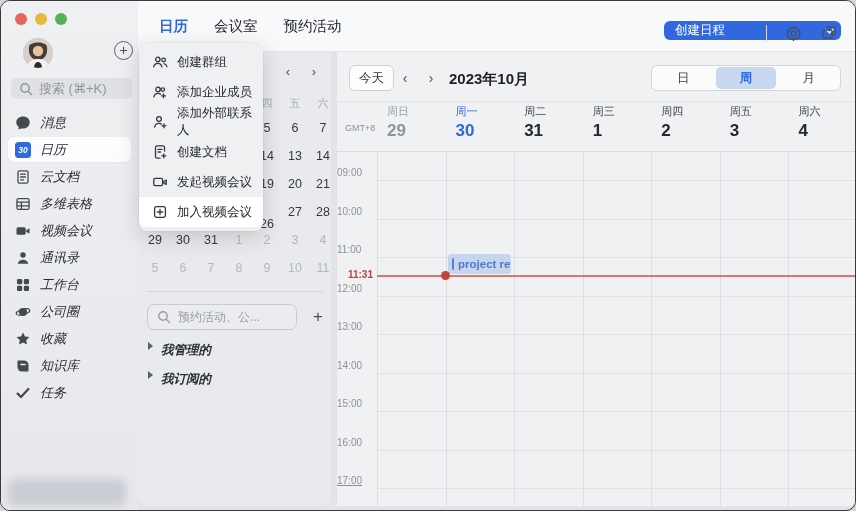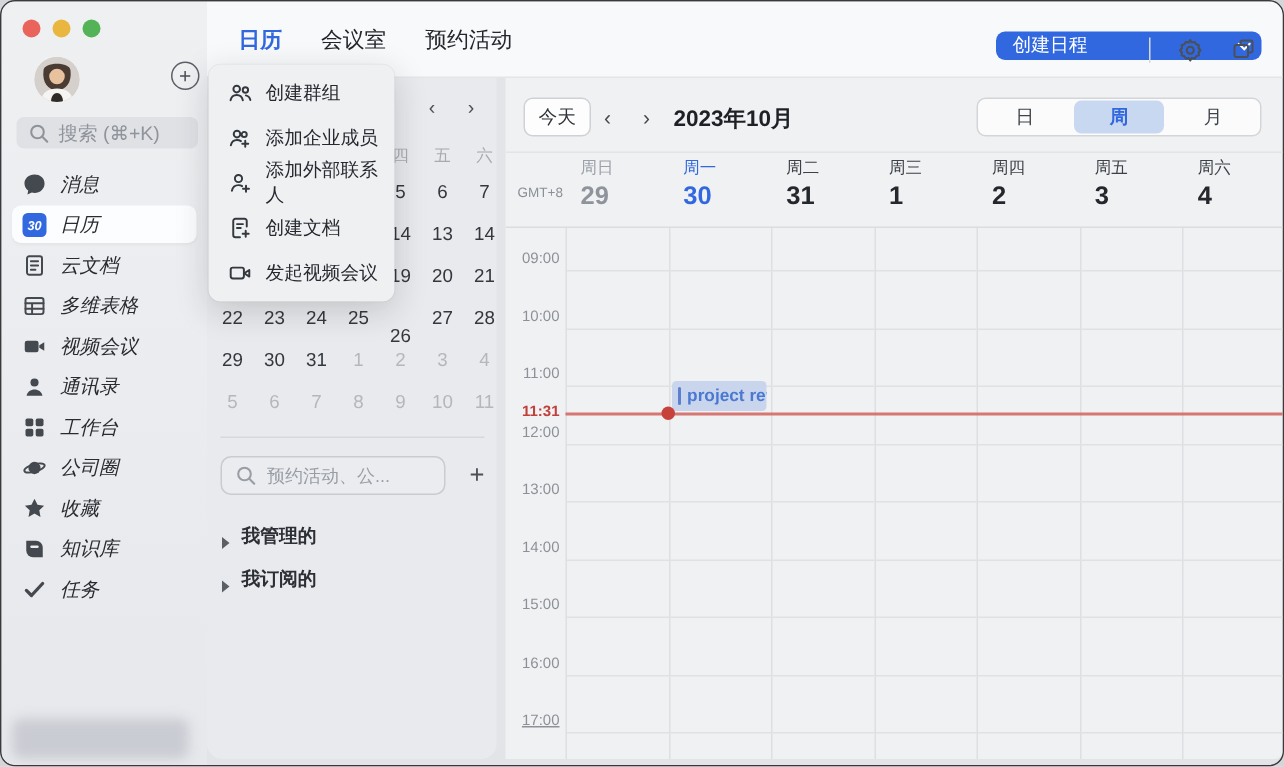--- a/index.html
+++ b/index.html
@@ -33,41 +33,41 @@
   .top-icon{position:absolute;top:22px;width:20px;height:20px;color:#4b4f56;display:flex;align-items:center;justify-content:center;cursor:pointer;}
   
   .panel{position:absolute;left:137px;top:51px;width:193px;height:454px;background:#e9eaed;border-radius:0 0 10px 10px;}
   .mc-arrow{position:absolute;top:11px;width:18px;height:18px;color:#4c5057;font-size:13px;line-height:18px;text-align:center;cursor:pointer;}
   .mc-cell{position:absolute;width:28px;text-align:center;font-size:12.5px;color:#34383e;cursor:pointer;}
   .mc-cell.hdr{font-size:11px;color:#a7abb1;cursor:default;}
   .mc-cell.muted{color:#b4b7bc;}
   .mc-div{position:absolute;left:9px;width:176px;height:1px;background:#d7d8db;top:239px;}
   .mc-search{position:absolute;left:9px;top:252px;width:150px;height:26px;border:1px solid #c9cbcf;border-radius:7px;display:flex;align-items:center;gap:6px;padding:0 8px;box-sizing:border-box;color:#999ea6;font-size:12px;background:rgba(255,255,255,.12);}
   .mc-plus{position:absolute;left:167px;top:252px;width:26px;height:26px;color:#4c5056;font-size:17px;line-height:25px;text-align:center;cursor:pointer;}
-  .pn-sec{position:absolute;left:10px;height:24px;display:flex;align-items:flex-end;gap:8px;font-size:12.5px;font-weight:600;color:#2c2f35;cursor:pointer;}
+  .pn-sec{position:absolute;left:10px;height:24px;display:flex;align-items:flex-start;gap:8px;font-size:12.5px;font-weight:600;color:#2c2f35;cursor:pointer;font-style:italic;}
   .tri{width:0;height:0;border-left:5px solid #5b5f66;border-top:4px solid transparent;border-bottom:4px solid transparent;}
   
   .main{position:absolute;left:336px;top:51px;width:520px;height:454px;background:#f0f1f3;border-radius:0 0 8px 0;overflow:hidden;}
   .today-btn{position:absolute;left:12px;top:13px;height:26px;padding:0 9px;background:#fdfdfe;border:1px solid #cfd1d5;border-radius:6px;font-size:12.5px;color:#2e3238;display:flex;align-items:center;box-sizing:border-box;cursor:pointer;}
   .nav-chev{position:absolute;top:16px;width:20px;height:20px;color:#44484e;font-size:14px;line-height:20px;text-align:center;cursor:pointer;}
   .month-title{position:absolute;left:112px;top:18px;font-size:15px;font-weight:bold;color:#1d2025;}
   .seg{position:absolute;left:314px;top:13px;width:190px;height:26px;background:#fbfbfc;border:1px solid #d4d5d8;border-radius:6px;display:flex;box-sizing:border-box;overflow:hidden;}
   .seg-cell{flex:1;display:flex;align-items:center;justify-content:center;font-size:12.5px;color:#3f444b;cursor:pointer;border-radius:5px;margin:1px;}
   .seg-cell.active{background:#c9d8f1;color:var(--accent);font-weight:600;}
   .hairline{position:absolute;left:0;width:520px;height:1px;background:#e3e4e6;}
   .gmt{position:absolute;left:8px;top:71px;font-size:9px;color:#8b9097;}
   .day-col-hdr{position:absolute;top:52px;cursor:pointer;}
   .day-w{font-size:11px;color:#3c4147;display:block;}
   .day-d{font-size:17px;font-weight:600;color:#24272c;display:block;margin-top:2px;}
   .day-col-hdr.muted .day-w{color:#9ba0a8;}
   .day-col-hdr.muted .day-d{color:#8f949c;font-weight:600;}
   .day-col-hdr.today .day-w,.day-col-hdr.today .day-d{color:var(--accent);}
   .vline{position:absolute;top:99px;bottom:0;width:1px;background:#dedfe2;}
   .hline{position:absolute;left:40px;right:0;height:1px;background:#e0e1e3;}
-  .hour-lbl{position:absolute;left:0;width:36px;text-align:right;font-size:10px;color:#8d9197;}
+  .hour-lbl{position:absolute;left:0;width:36px;text-align:left;font-size:10px;color:#8d9197;}
   .now-line{position:absolute;left:40px;right:0;height:1.5px;background:var(--now-red);opacity:.85;}
   .now-dot{position:absolute;width:9px;height:9px;border-radius:50%;background:#c8423c;}
   .now-lbl{position:absolute;left:0;width:36px;text-align:right;font-size:10px;font-weight:bold;color:#c2403c;}
   .event{position:absolute;background:var(--event-bg);border-radius:3px;display:flex;align-items:center;gap:4px;padding:0 4px;box-sizing:border-box;cursor:pointer;overflow:hidden;}
   .event .bar{width:2.5px;height:12px;background:#5c7fd0;border-radius:2px;flex:0 0 2.5px;}
   .event .etitle{font-size:11.5px;font-weight:600;color:var(--event-text);white-space:nowrap;}
   
   .menu{position:absolute;left:138px;top:42px;width:124px;background:#eff0f2;border-radius:8px;box-shadow:0 6px 22px rgba(31,35,41,.18),0 0 0 0.5px rgba(0,0,0,.06);padding:4px 0;z-index:50;}
   .menu-item{height:30px;display:flex;align-items:center;gap:9px;padding-left:13px;font-size:12.5px;color:#26292f;cursor:pointer;}
   .menu-item .ic{color:#33373e;}
@@ -432,15 +432,24 @@
       </div>
       <div class="menu-item">
         <span class="ic">
           <svg viewBox="0 0 16 16" fill="none" stroke="currentColor" stroke-width="1.3" stroke-linecap="round" stroke-linejoin="round">
             <rect x="1.8" y="4.4" width="8.8" height="7.2" rx="1.4"></rect>
             <path d="M10.8 8.2l3.4-2.2v4.4z"></path>
           </svg>
         </span>
         <span>发起视频会议</span>
       </div>
+      <div class="menu-item hl">
+        <span class="ic">
+          <svg viewBox="0 0 16 16" fill="none" stroke="currentColor" stroke-width="1.3" stroke-linecap="round" stroke-linejoin="round">
+            <rect x="2.6" y="2.6" width="10.8" height="10.8" rx="1.8"></rect>
+            <path d="M8 5.4v5.2M5.4 8h5.2"></path>
+          </svg>
+        </span>
+        <span>加入视频会议</span>
+      </div>
     </div>
 
 </div>
 
 </body></html>

